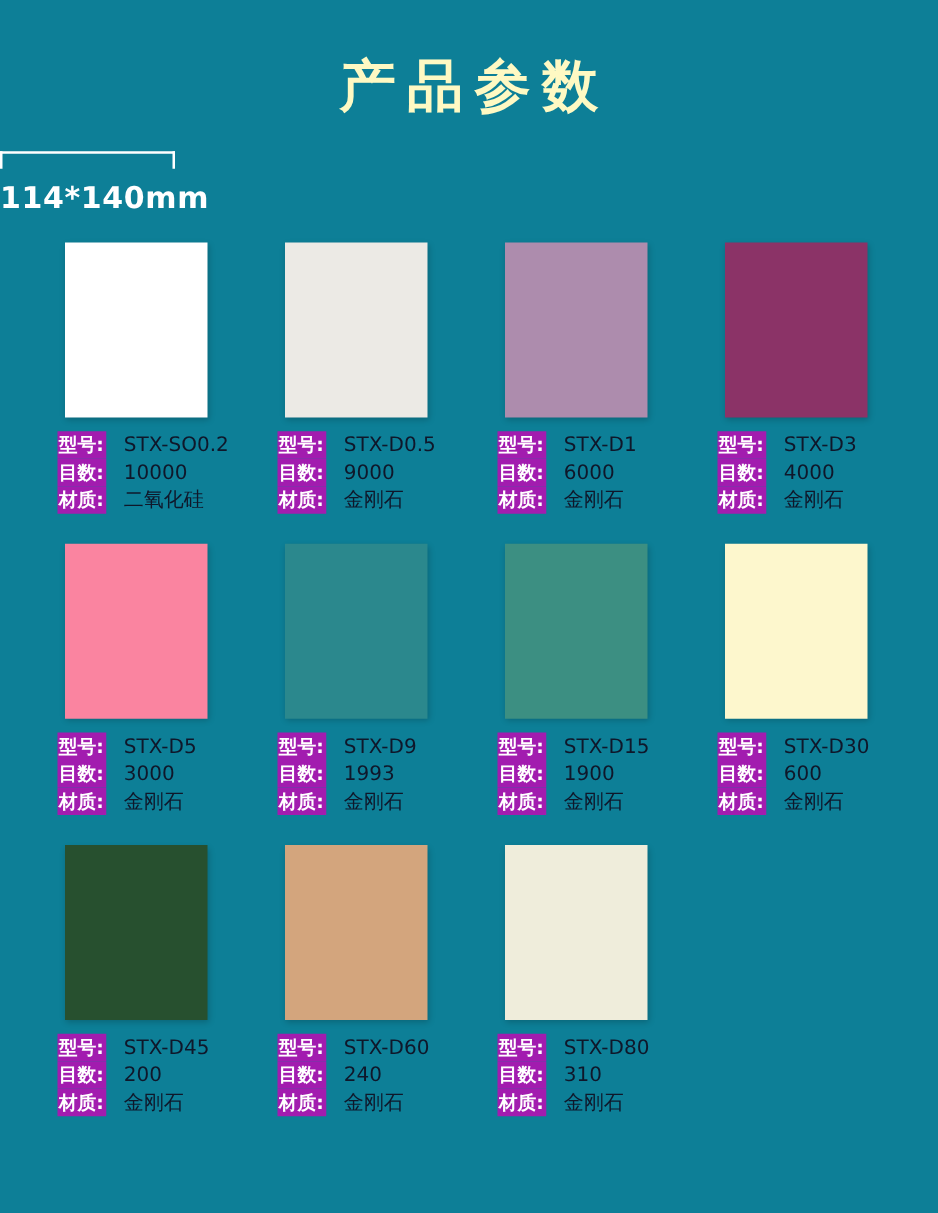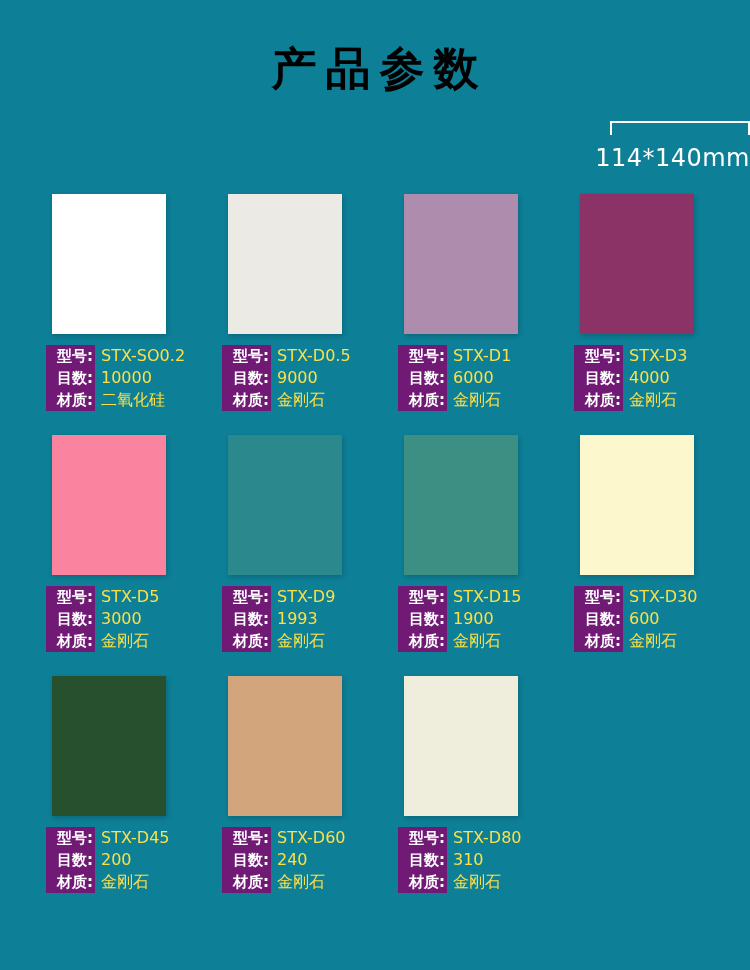--- a/index.html
+++ b/index.html
@@ -14,35 +14,36 @@
     overflow: hidden;
     position: relative;
   }
 
   
   .header {
     padding-top: 44px;
     text-align: center;
   }
   .page-title {
-    color: #000000;
+    color: #fef9c3;
     font-size: 45px;
     font-weight: bold;
     letter-spacing: 9px;
     line-height: 1.1;
     margin: 0;
     padding-left: 9px;
     font-family: "DejaVu Sans", "Liberation Sans", sans-serif;
   }
 
   .dim-wrap {
     margin-top: 27px;
     display: flex;
     flex-direction: column;
-    align-items: flex-end;
+    align-items: flex-start;
+    font-weight: bold;
   }
   .dim-bracket {
     width: 140px;
     height: 14px;
     border-top: 2px solid #ffffff;
     border-left: 2px solid #ffffff;
     border-right: 2px solid #ffffff;
     box-sizing: border-box;
   }
   .dim-text {
@@ -82,34 +83,34 @@
   }
 
   .spec-row {
     display: flex;
     align-items: center;
     height: 22px;
     white-space: nowrap;
   }
 
   .spec-key {
-    background: #701a75;
+    background: #a21caf;
     color: #ffffff;
     font-weight: bold;
     font-size: 15px;
     line-height: 22px;
-    padding: 0 2px 0 11px;
+    padding: 0 2px 0 1px;
     font-family: "DejaVu Sans", "Liberation Sans", sans-serif;
   }
 
   .spec-val {
-    color: #fde047;
+    color: #0f172a;
     font-size: 16px;
     line-height: 22px;
-    padding-left: 6px;
+    padding-left: 14px;
     font-family: "DejaVu Sans", "Liberation Sans", sans-serif;
     text-align: center;
   }
 </style>
 </head>
 <body>
 
 <div class="header">
   <h1 class="page-title">产品参数</h1>
   <div class="dim-wrap">

